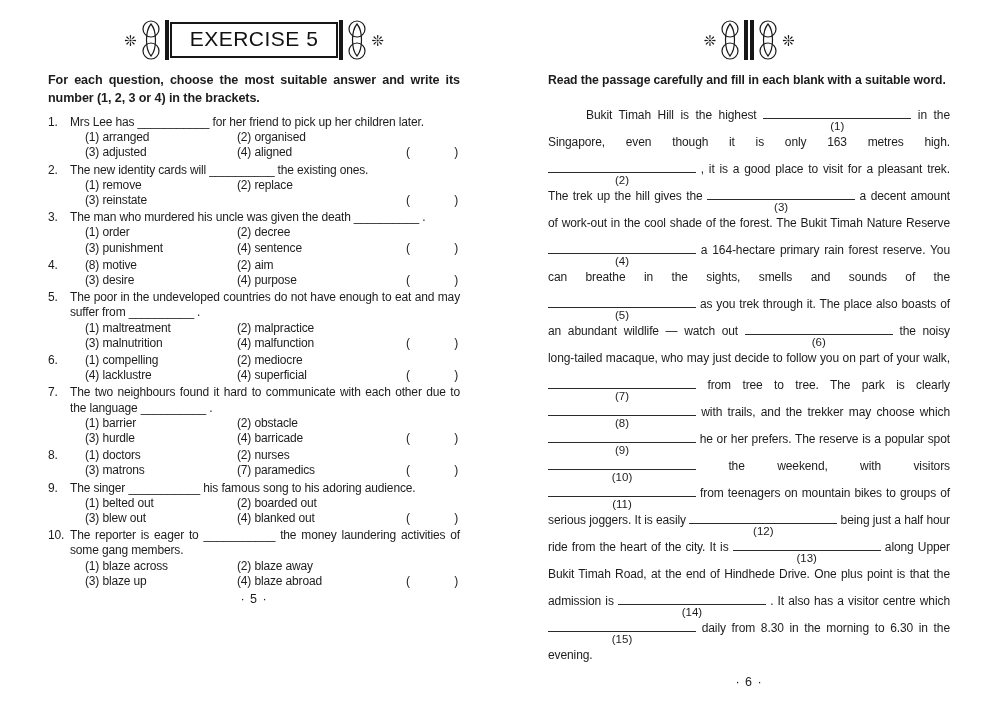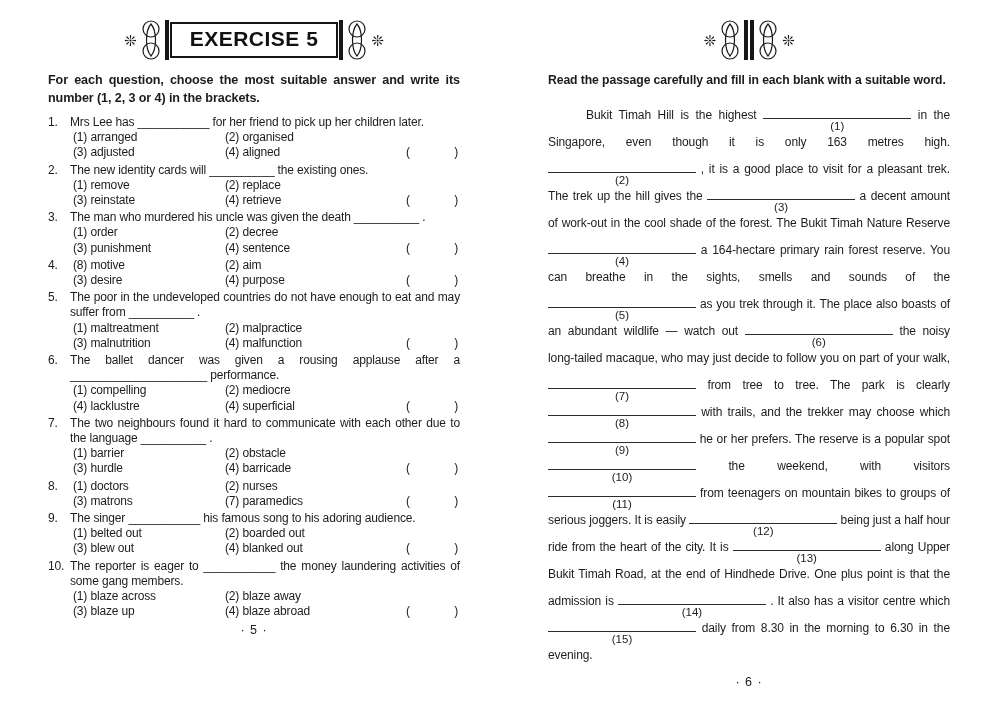--- a/index.html
+++ b/index.html
@@ -13,39 +13,39 @@
   .page-left  { left:48px;  width:412px; }
   .page-right { left:548px; width:402px; }
 
   
   .banner { display:flex; align-items:center; justify-content:center; height:52px; margin-bottom:6px; }
   .flower { font-size:15px; color:#161616; margin:0 1px; line-height:1; }
   .scroll-orn { display:block; }
   .mirror { transform:scaleX(-1); }
   .bar { width:4px; height:40px; background:#161616; margin:0 1px; }
   .title-box {
-    border:2px solid #161616; padding:2px 18px 3px; font-weight:bold;
+    border:2px solid #161616; padding:2px 18px 3px; font-weight:normal;
     font-size:21px; letter-spacing:.5px; line-height:1.25; white-space:nowrap;
     color:#111;
   }
 
   
   .instruction {
     font-weight:bold; font-size:12.6px; line-height:17.5px;
     text-align:justify; letter-spacing:-.1px; margin:2px 0 8px;
   }
   .page-right .instruction { white-space:nowrap; transform:scaleX(.97); transform-origin:left center; }
 
   
   .questions { font-size:12px; letter-spacing:-.15px; line-height:15.2px; }
   .question { display:flex; margin-bottom:2px; }
   .qnum { width:22px; flex-shrink:0; }
   .qbody { flex:1; min-width:0; }
   .stem { text-align:justify; }
-  .opts { position:relative; display:grid; grid-template-columns:152px 1fr; padding-left:3px; }
+  .opts { position:relative; display:grid; grid-template-columns:152px 1fr; padding-left:3px;margin-left:12px; }
   .answer-brackets {
     position:absolute; right:2px; bottom:0; width:52px;
     display:flex; justify-content:space-between;
   }
 
   
   .passage {
     font-size:12px; letter-spacing:-.1px; line-height:27px;
     text-align:justify; text-indent:38px; margin-top:12px;
   }
@@ -103,21 +103,20 @@
         </div>
       </div>
       <div class="question">
         <div class="qnum">2.</div>
         <div class="qbody">
           <div class="stem">The new identity cards will __________ the existing ones.</div>
           <div class="opts">
             <span class="opt">(1) remove</span>
             <span class="opt">(2) replace</span>
             <span class="opt">(3) reinstate</span>
-            <span class="opt">(4) retrieve</span>
             <span class="answer-brackets">
               <span>(</span>
               <span>)</span>
             </span>
           </div>
         </div>
       </div>
       <div class="question">
         <div class="qnum">3.</div>
         <div class="qbody">
@@ -161,21 +160,20 @@
             <span class="answer-brackets">
               <span>(</span>
               <span>)</span>
             </span>
           </div>
         </div>
       </div>
       <div class="question">
         <div class="qnum">6.</div>
         <div class="qbody">
-          <div class="stem">The ballet dancer was given a rousing applause after a _____________________ performance.</div>
           <div class="opts">
             <span class="opt">(1) compelling</span>
             <span class="opt">(2) mediocre</span>
             <span class="opt">(4) lacklustre</span>
             <span class="opt">(4) superficial</span>
             <span class="answer-brackets">
               <span>(</span>
               <span>)</span>
             </span>
           </div>

